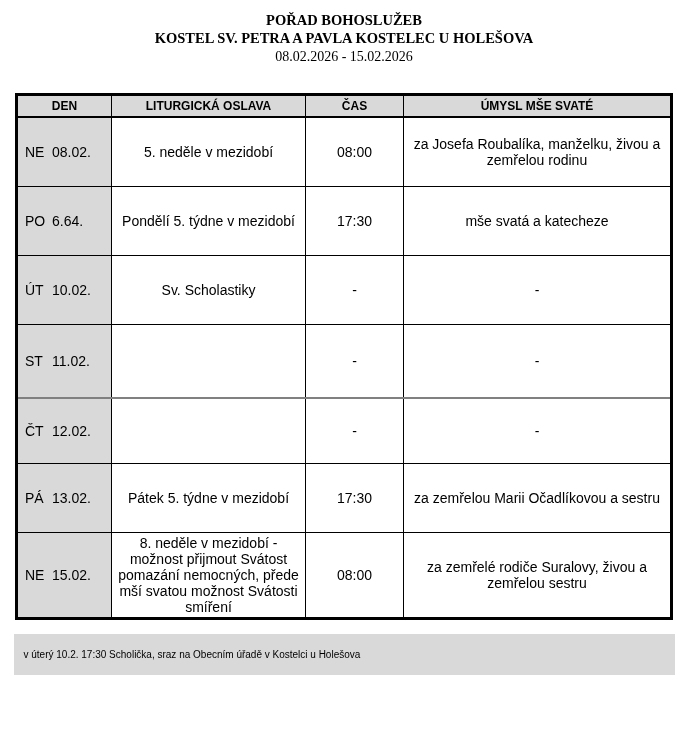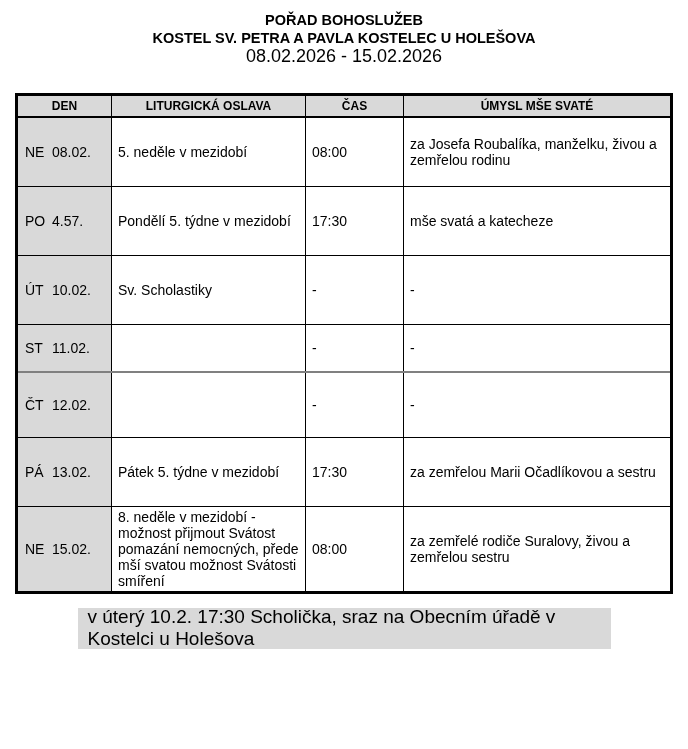--- a/index.html
+++ b/index.html
@@ -4,23 +4,23 @@
 <style>
   html, body { margin: 0; padding: 0; }
   body {
     width: 688px;
     height: 749px;
     background: #ffffff;
     color: #000000;
     font-family: "Liberation Sans", sans-serif;
     overflow: hidden;
   }
-  .titles { padding-top: 11px; text-align: center; }
+  .titles { padding-top: 11px; text-align: center; font-family: Liberation Serif, serif; }
   .title-line { font-size: 14.5px; font-weight: bold; line-height: 18px; }
-  .date-line  { font-size: 18px; line-height: 19px; }
+  .date-line  { font-size: 14px; line-height: 19px; }
 
   table.schedule {
     border-collapse: collapse;
     table-layout: fixed;
     width: 655px;
     margin: 27px auto 0 auto;
     border: 3px solid var(--border, #000);
   }
   col.c-den { width: 95px; }
   col.c-lit { width: 194px; }
@@ -33,55 +33,55 @@
     border-bottom: 2px solid var(--border, #000);
     font-size: 12px;
     font-weight: bold;
     height: 18px;
     padding: 1px 2px;
   }
   td {
     border: 1px solid var(--border, #000);
     font-size: 14px;
     line-height: 16px;
-    text-align: left;
+    text-align: center;
     vertical-align: middle;
     padding: 2px 6px;
     overflow: hidden;
   }
   td.day-cell {
     background: var(--fill, #d9d9d9);
     font-weight: normal;
     text-align: left;
     padding-left: 7px;
     white-space: nowrap;
   }
   .day-abbr { display: inline-block; min-width: 27px; }
 
   tbody tr:nth-child(1) { height: 69px; }
   tbody tr:nth-child(2) { height: 69px; }
   tbody tr:nth-child(3) { height: 69px; margin-left: 9px; }
-  tbody tr:nth-child(4) { height: 48px; border-radius: 10px; }
+  tbody tr:nth-child(4) { height: 74px; border-radius: 10px; }
   tbody tr:nth-child(5) { height: 65px; margin-top: 48px; }
   tbody tr:nth-child(6) { height: 69px; }
   tbody tr:nth-child(7) { height: 68px; }
   tbody tr:nth-child(8) { height: 91px; }
   
   tbody tr:nth-child(5) td { border-top: 2px solid var(--pagebreak, #808080); }
 
   .footer-note {
-    width: 533px;
+    width: 661px;
     margin: 14px auto 16px auto;
     background: var(--fill, #d9d9d9);
     height: 41px;
     display: flex;
     align-items: center;
     box-sizing: border-box;
     padding-left: 10px;
-    font-size: 19px;
+    font-size: 10px;
   }
 </style>
 </head>
 <body>
 
 <div class="page">
 
   <div class="titles">
     <div class="title-line">POŘAD BOHOSLUŽEB</div>
     <div class="title-line">KOSTEL SV. PETRA A PAVLA KOSTELEC U HOLEŠOVA</div>
@@ -104,21 +104,21 @@
       </tr>
     </thead>
     <tbody>
         <tr>
           <td class="day-cell"><span class="day-abbr">NE</span><span class="day-date">08.02.</span></td>
           <td class="liturgy-cell">5. neděle v mezidobí</td>
           <td class="time-cell">08:00</td>
           <td class="intention-cell">za Josefa Roubalíka, manželku, živou a zemřelou rodinu</td>
         </tr>
         <tr>
-          <td class="day-cell"><span class="day-abbr">PO</span><span class="day-date">4.57.</span></td>
+          <td class="day-cell"><span class="day-abbr">PO</span><span class="day-date">6.64.</span></td>
           <td class="liturgy-cell">Pondělí 5. týdne v mezidobí</td>
           <td class="time-cell">17:30</td>
           <td class="intention-cell">mše svatá a katecheze</td>
         </tr>
         <tr>
           <td class="day-cell"><span class="day-abbr">ÚT</span><span class="day-date">10.02.</span></td>
           <td class="liturgy-cell">Sv. Scholastiky</td>
           <td class="time-cell">-</td>
           <td class="intention-cell">-</td>
         </tr>

